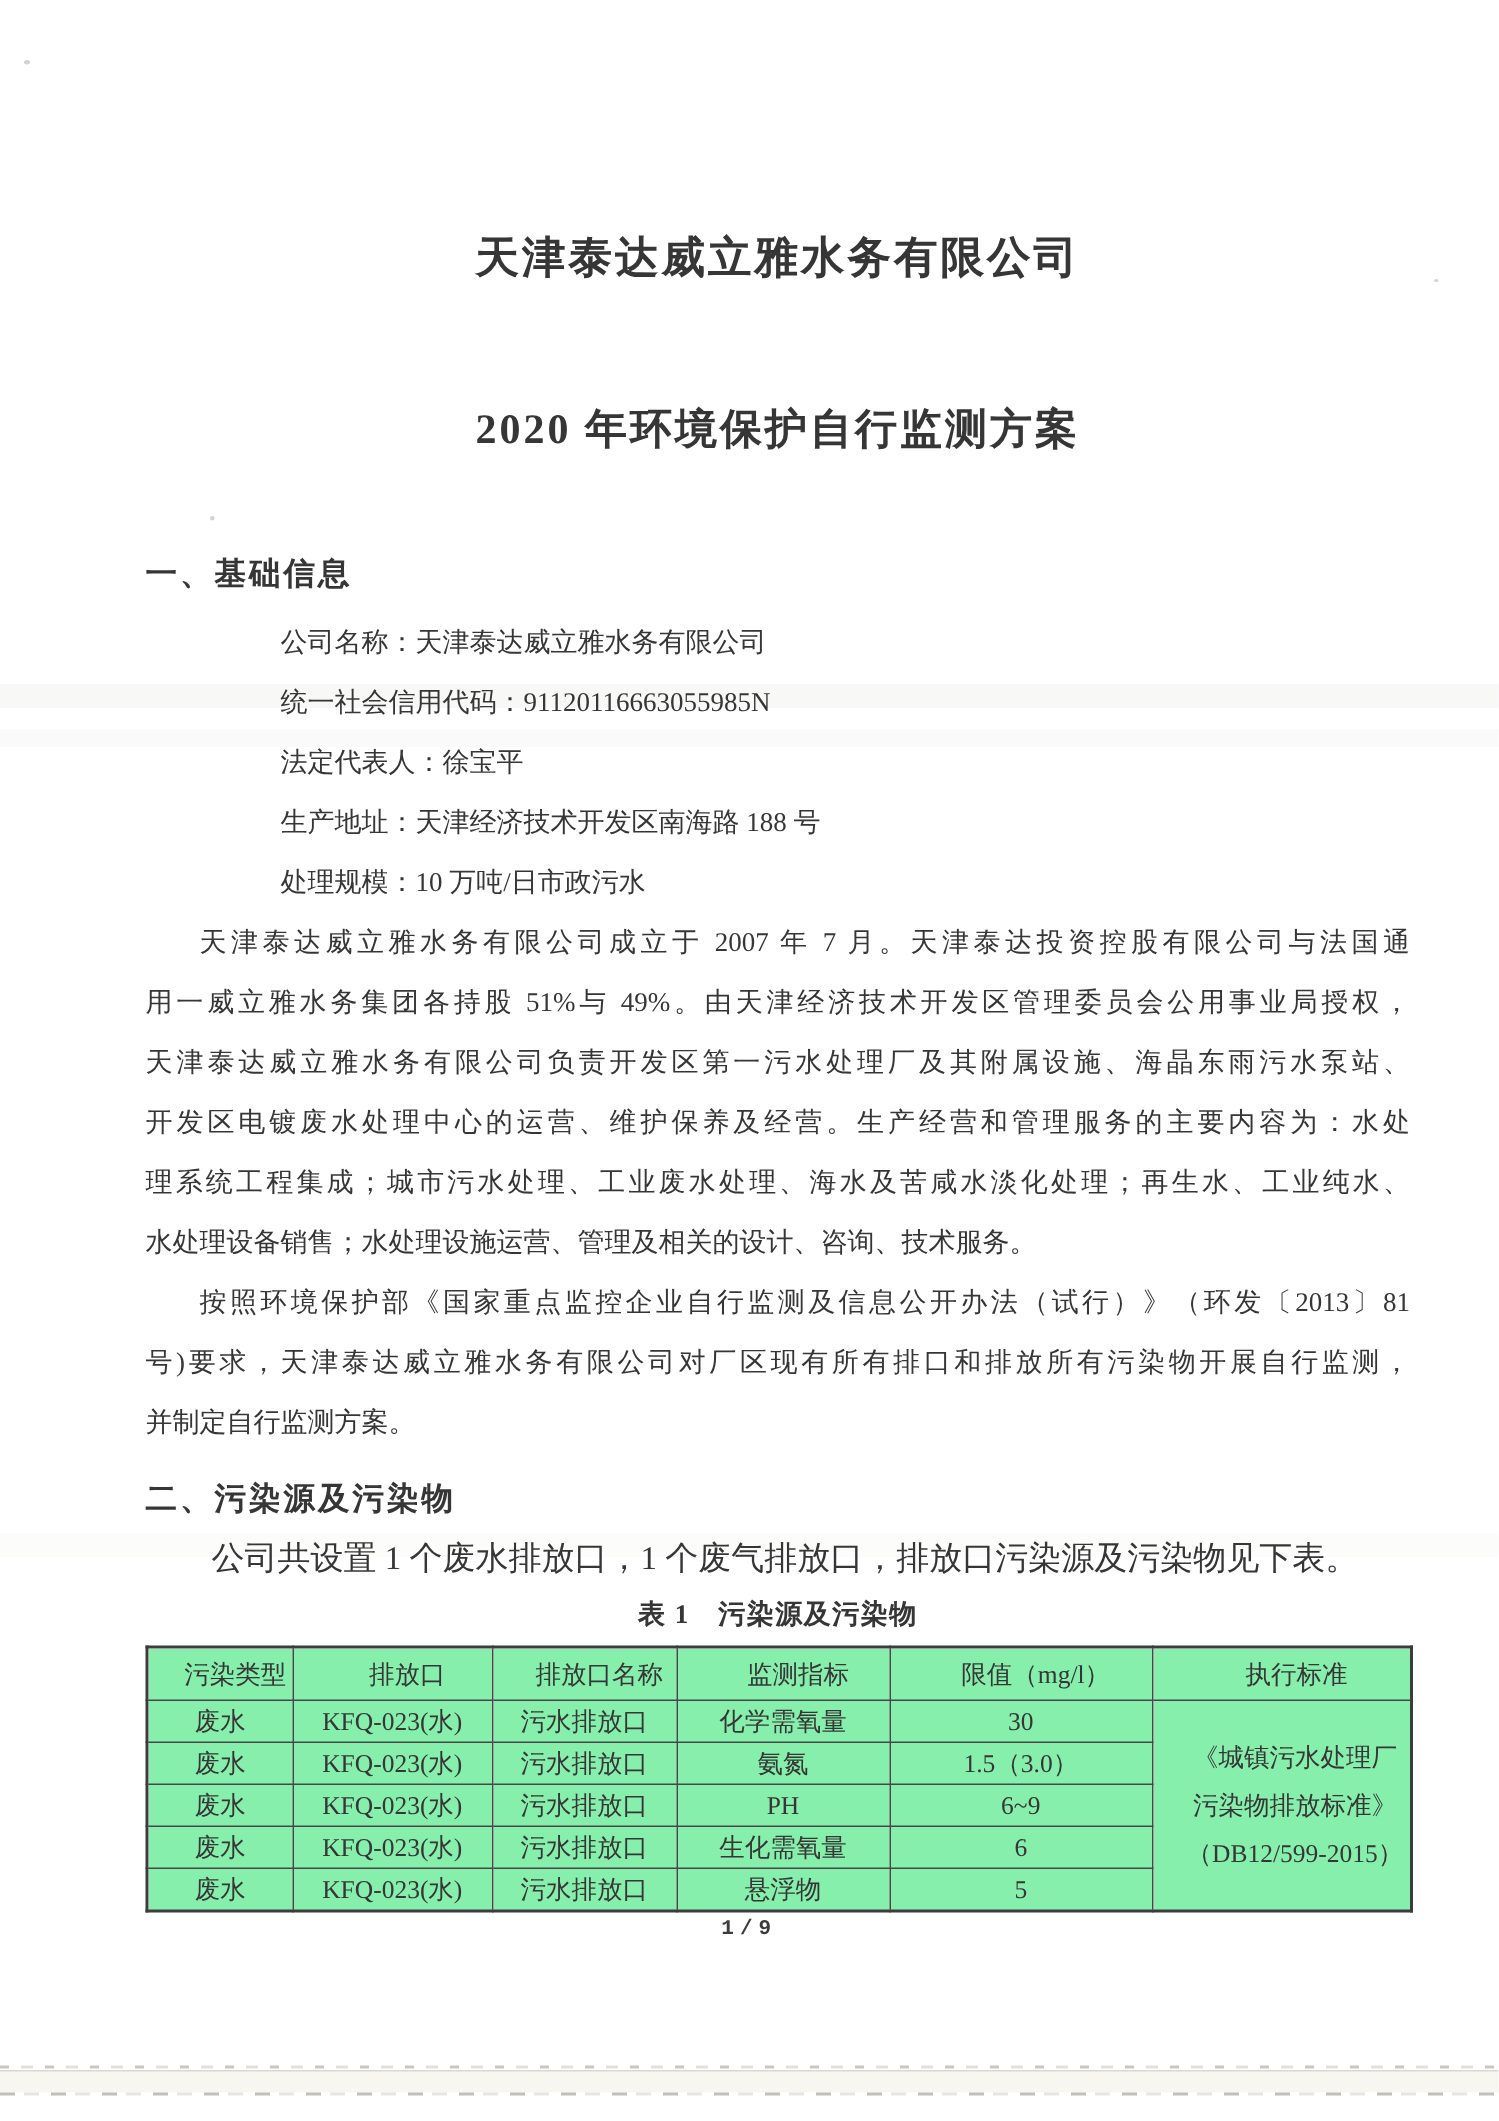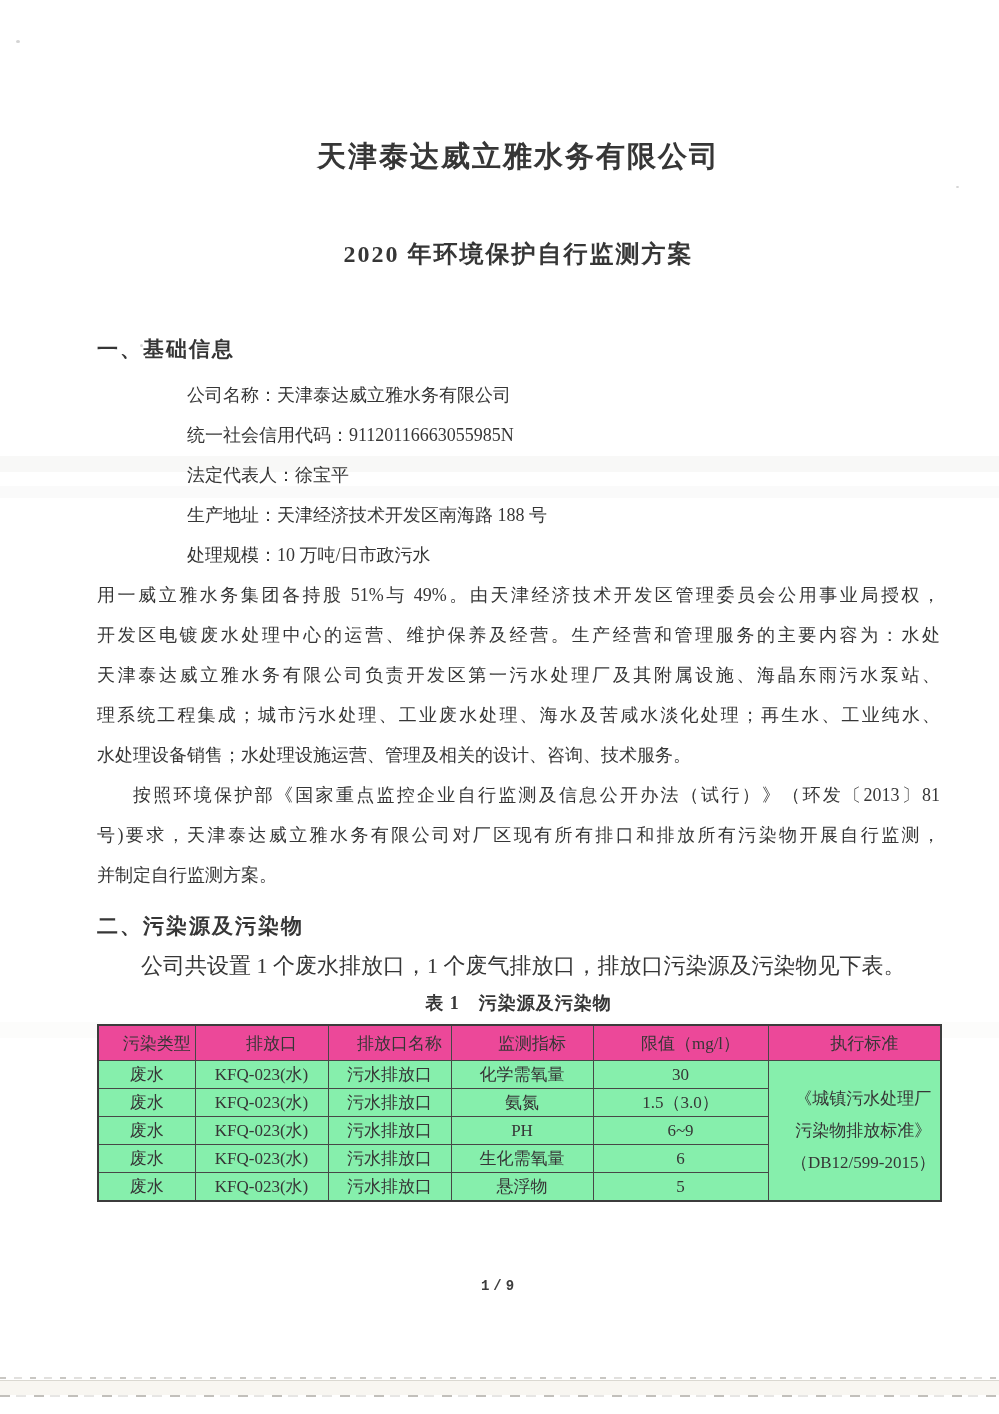--- a/index.html
+++ b/index.html
@@ -14,37 +14,37 @@
   .band2{top:486px;height:12px;background:rgba(190,188,180,0.07);}
   .band3{top:1022px;height:16px;background:rgba(190,188,180,0.05);}
   .scanline1{top:1377px;height:2px;background:repeating-linear-gradient(90deg,rgba(120,115,105,0.40) 0 6px,transparent 6px 14px,rgba(120,115,105,0.22) 14px 22px,transparent 22px 30px);}
   .scanband{top:1380px;height:14px;background:rgba(236,229,215,0.35);border-top:1px solid rgba(150,145,135,0.30);}
   .scanline2{top:1395px;height:2px;background:repeating-linear-gradient(90deg,rgba(120,115,105,0.45) 0 10px,transparent 10px 16px,rgba(120,115,105,0.18) 16px 26px,transparent 26px 34px);}
   .speck{position:absolute;background:rgba(110,110,110,0.30);border-radius:50%;}
   .sp1{left:16px;top:40px;width:4px;height:3px;}
   .sp2{left:140px;top:344px;width:3px;height:3px;}
   .sp3{left:956px;top:186px;width:3px;height:2px;}
 
-  .content{position:absolute;left:97px;top:0;width:843px;}
+  .content{position:absolute;left:97px;top:16px;width:843px;}
   .doc-title{margin-top:138px;text-align:center;font-size:29px;line-height:36px;font-weight:bold;letter-spacing:2px;}
-  .doc-subtitle{margin-top:64px;text-align:center;font-size:24px;line-height:32px;font-weight:bold;letter-spacing:2px;}
+  .doc-subtitle{margin-top:81px;text-align:center;font-size:28px;line-height:32px;font-weight:bold;letter-spacing:2px;}
   .sec-heading{font-weight:bold;font-size:21px;line-height:28px;letter-spacing:2px;}
   .h1{margin-top:65px;}
   .h2{margin-top:17px;}
   .info-list{margin-top:12px;}
   .info-line{padding-left:90px;font-size:18px;line-height:40px;white-space:nowrap;}
   .para{font-size:18px;}
   .pline{line-height:40px;text-align:justify;text-align-last:justify;}
   .pline.first{text-indent:2em;}
   .pline.last{text-align:left;text-align-last:left;}
   .intro{margin-top:6px;font-size:22px;line-height:40px;text-indent:2em;}
   .caption{margin-top:4px;text-align:center;font-weight:bold;font-size:18px;line-height:26px;letter-spacing:1px;}
   table.ptable{margin-top:8px;border-collapse:collapse;width:843px;table-layout:fixed;border:2px solid #3c3c3c;}
   .ptable th,.ptable td{border:1px solid #474747;text-align:center;vertical-align:middle;font-weight:normal;font-size:17px;padding:0;overflow:hidden;white-space:nowrap;}
-  .ptable thead th{height:34px;background:#ec4899;padding-left:20px;}
+  .ptable thead th{height:34px;background:#86efac;padding-left:20px;}
   .ptable tbody td{height:27px;background:#86efac;}
   .ptable td.standard-cell{line-height:32px;white-space:normal;padding-left:18px;}
   .pagenum{position:absolute;top:1278px;left:0;width:100%;text-align:center;
     font-family:"Liberation Mono","DejaVu Sans Mono",monospace;font-size:14px;font-weight:bold;letter-spacing:4px;color:#3c3c3c;}
 </style>
 </head>
 <body>
 
 <div class="page">
   <div class="artifact band1"></div>
@@ -64,23 +64,24 @@
     <div class="sec-heading h1">一、基础信息</div>
     <div class="info-list">
         <div class="info-line">公司名称：天津泰达威立雅水务有限公司</div>
         <div class="info-line">统一社会信用代码：91120116663055985N</div>
         <div class="info-line">法定代表人：徐宝平</div>
         <div class="info-line">生产地址：天津经济技术开发区南海路 188 号</div>
         <div class="info-line">处理规模：10 万吨/日市政污水</div>
       </div>
     <div id="paras">
         <div class="para">
+          <div class="pline first">天津泰达威立雅水务有限公司成立于 2007 年 7 月。天津泰达投资控股有限公司与法国通</div>
           <div class="pline">用一威立雅水务集团各持股 51%与 49%。由天津经济技术开发区管理委员会公用事业局授权，</div>
+          <div class="pline">天津泰达威立雅水务有限公司负责开发区第一污水处理厂及其附属设施、海晶东雨污水泵站、</div>
           <div class="pline">开发区电镀废水处理中心的运营、维护保养及经营。生产经营和管理服务的主要内容为：水处</div>
-          <div class="pline">天津泰达威立雅水务有限公司负责开发区第一污水处理厂及其附属设施、海晶东雨污水泵站、</div>
           <div class="pline">理系统工程集成；城市污水处理、工业废水处理、海水及苦咸水淡化处理；再生水、工业纯水、</div>
           <div class="pline last">水处理设备销售；水处理设施运营、管理及相关的设计、咨询、技术服务。</div>
         </div>
         <div class="para">
           <div class="pline first">按照环境保护部《国家重点监控企业自行监测及信息公开办法（试行）》（环发〔2013〕81</div>
           <div class="pline">号)要求，天津泰达威立雅水务有限公司对厂区现有所有排口和排放所有污染物开展自行监测，</div>
           <div class="pline last">并制定自行监测方案。</div>
         </div>
       </div>
 

